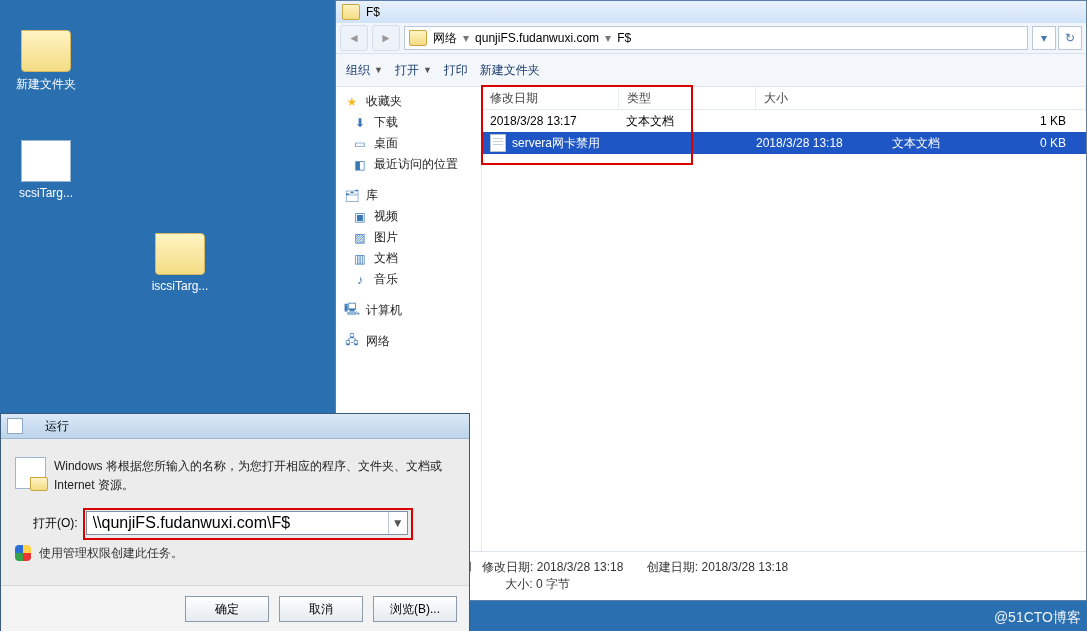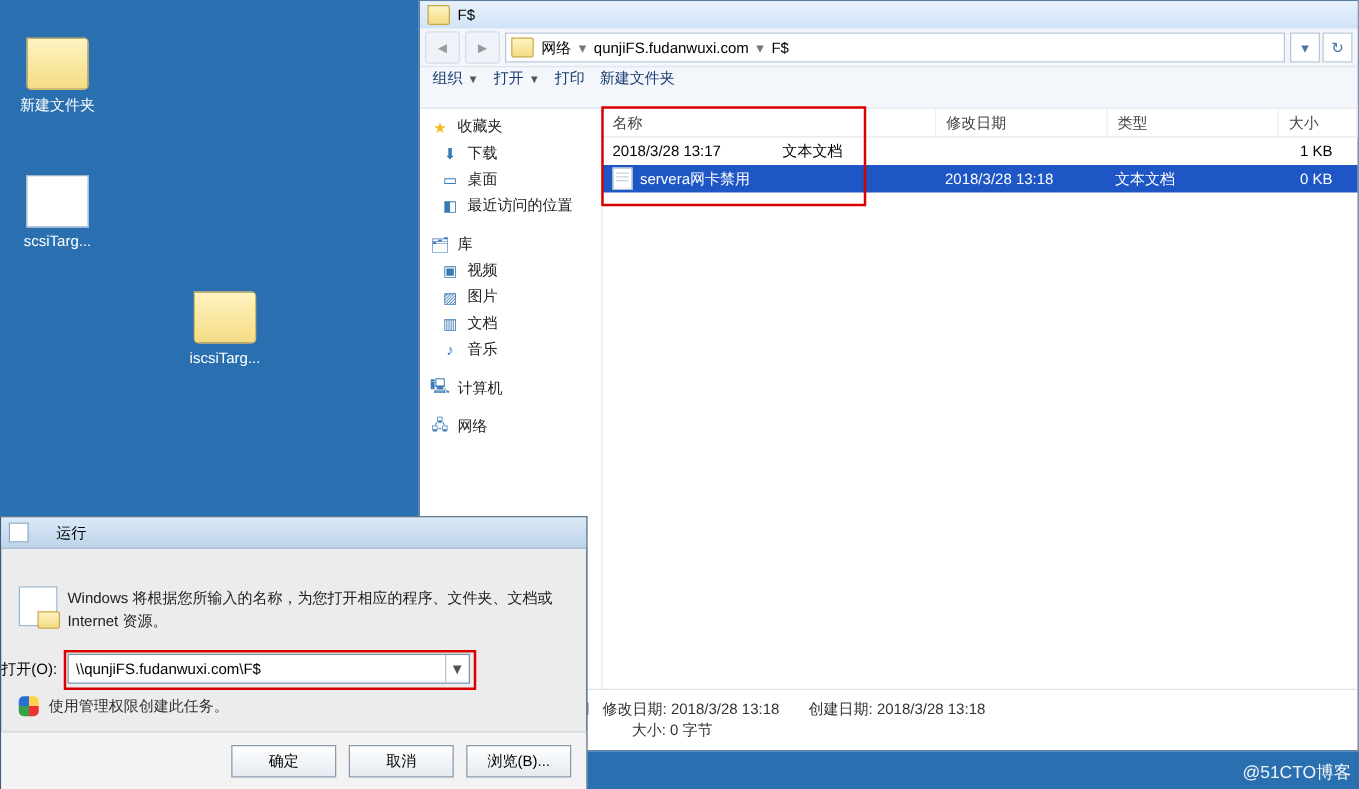--- a/index.html
+++ b/index.html
@@ -12,21 +12,21 @@
 .explorer{position:absolute;left:335px;top:0;right:0;bottom:30px;background:#fff;border:1px solid #5a7ea5;display:flex;flex-direction:column}
 .titlebar{height:22px;background:linear-gradient(#e8f1fb,#cfe3f7);display:flex;align-items:center;padding:0 6px;font-size:12px}
 .titlebar .folder-icon{width:16px;height:14px;background:linear-gradient(#fff4c2,#f4dc84);border:1px solid #caa63c;margin-right:6px;border-radius:0 2px 2px 2px}
 .navrow{height:30px;background:#f2f6fb;border-bottom:1px solid #d9e3ee;display:flex;align-items:center;gap:4px;padding:0 4px}
 .navbtn{width:26px;height:24px;background:#eef3f9;border:1px solid #d3dee9;border-radius:3px;display:flex;align-items:center;justify-content:center;color:#999}
 .addressbox{flex:1;height:22px;border:1px solid #b9c8d8;background:#fff;display:flex;align-items:center;gap:6px;padding:0 4px}
 .addressbox .folder-icon{width:16px;height:14px;background:linear-gradient(#fff4c2,#f4dc84);border:1px solid #caa63c;border-radius:0 2px 2px 2px}
 .addressbox .sep{color:#777}
 .refresh-arrows{display:flex;gap:2px}
 .sqbtn{width:22px;height:22px;border:1px solid #b9c8d8;background:#fff;display:flex;align-items:center;justify-content:center;color:#4a77a8}
-.toolbar{height:32px;background:#f3f6fa;border-bottom:1px solid #dbe3ec;display:flex;align-items:flex-start;gap:12px;padding:0 10px}
+.toolbar{height:32px;background:#f3f6fa;border-bottom:1px solid #dbe3ec;display:flex;align-items:center;gap:12px;padding:0 10px}
 .toolbar .titem{display:flex;align-items:center;gap:4px;color:#1a3c6e}
 .toolbar .drop{font-size:9px;color:#555}
 .body{flex:1;display:flex;min-height:0}
 .tree{width:145px;border-right:1px solid #e4e9ef;padding:4px 0;overflow:hidden}
 .tree-group{margin-bottom:10px}
 .tree-row{display:flex;align-items:center;gap:6px;padding:2px 8px 2px 16px;color:#222}
 .tree-row.top{padding-left:8px;font-weight:400}
 .tree-icon{width:16px;height:16px;display:flex;align-items:center;justify-content:center}
 .star{color:#f5bb1f}
 .blue-ic{color:#3b78b6}
@@ -47,27 +47,27 @@
 .cell.type{width:120px}
 .cell.size{flex:1;justify-content:flex-end;padding-right:20px}
 .doc-icon{width:14px;height:16px;border:1px solid #b6c3d0;background:#fff;position:relative}
 .doc-icon::after{content:"";position:absolute;left:2px;right:2px;top:3px;height:1px;background:#c6d0da;box-shadow:0 3px 0 #c6d0da,0 6px 0 #c6d0da}
 .red-box{position:absolute;border:2px solid #d90000;pointer-events:none}
 .status{height:40px;border-top:1px solid #dbe3ec;display:flex;align-items:center;padding:4px 8px;gap:10px;color:#333}
 .status .doc-icon{width:28px;height:30px}
 
 .run{position:absolute;left:0;top:413px;width:468px;height:218px;background:#ececec;border:1px solid #3c5a7a;display:flex;flex-direction:column}
 .run .tbar{height:24px;background:linear-gradient(#dbe9f7,#bdd4ea);display:flex;align-items:center;padding:0 6px;gap:22px;border-bottom:1px solid #9bb6d0}
-.run .body2{padding:30px 14px 10px;display:flex;gap:8px}
+.run .body2{padding:18px 14px 10px;display:flex;gap:8px}
 .run .runicon{width:34px;height:30px;border:1px solid #9bb6d0;background:#fff;position:relative}
 .run .runicon::after{content:"";position:absolute;right:-3px;bottom:-3px;width:16px;height:12px;background:linear-gradient(#fff4c2,#f4dc84);border:1px solid #caa63c;border-radius:0 2px 2px 2px}
 .run .text{line-height:1.6;color:#222}
-.run .open-row{display:flex;align-items:center;gap:8px;padding:6px 0}
+.run .open-row{display:flex;align-items:center;gap:8px;padding:6px 32px}
 .run .combo{width:320px;height:22px;border:1px solid #7b93aa;background:#fff;display:flex;align-items:center}
-.run .combo input{flex:1;border:none;outline:none;font-size:12px;padding:0 6px;background:transparent}
+.run .combo input{flex:1;border:none;outline:none;font-size:16px;padding:0 6px;background:transparent}
 .run .combo .dd{width:18px;height:100%;border-left:1px solid #b8c6d3;display:flex;align-items:center;justify-content:center;color:#555}
 .run .shield-row{display:flex;align-items:flex-start;gap:8px;padding:4px 14px 0;color:#333}
 .shield{width:16px;height:16px;background:conic-gradient(#ffd24a 0 25%,#e33 0 50%,#35a24a 0 75%,#2a6fd6 0 100%);border-radius:4px}
 .run .btnrow{margin-top:auto;height:46px;border-top:1px solid #cfd6dd;background:#f3f3f3;display:flex;align-items:center;justify-content:flex-end;gap:10px;padding:0 12px}
 .button{min-width:82px;height:24px;border:1px solid #8a9bab;background:linear-gradient(#fefefe,#e5ebf1);display:flex;align-items:center;justify-content:center}
 .watermark{position:absolute;right:6px;bottom:4px;color:#fff;font-size:14px;opacity:.92}
 </style>
 </head>
 <body>
 
@@ -173,23 +173,20 @@
       </div>
       <div class="tree-group">
         <div class="tree-row top">
             <span class="tree-icon blue-ic">🖧</span>
             <span>网络</span>
           </div>
       </div>
     </div>
     <div class="file-area" style="position:relative">
       <div class="list-header">
-        <div class="col name">
-            <span>名称</span>
-          </div>
         <div class="col date">
             <span>修改日期</span>
           </div>
         <div class="col type">
             <span>类型</span>
           </div>
         <div class="col size">
             <span>大小</span>
           </div>
       </div>

